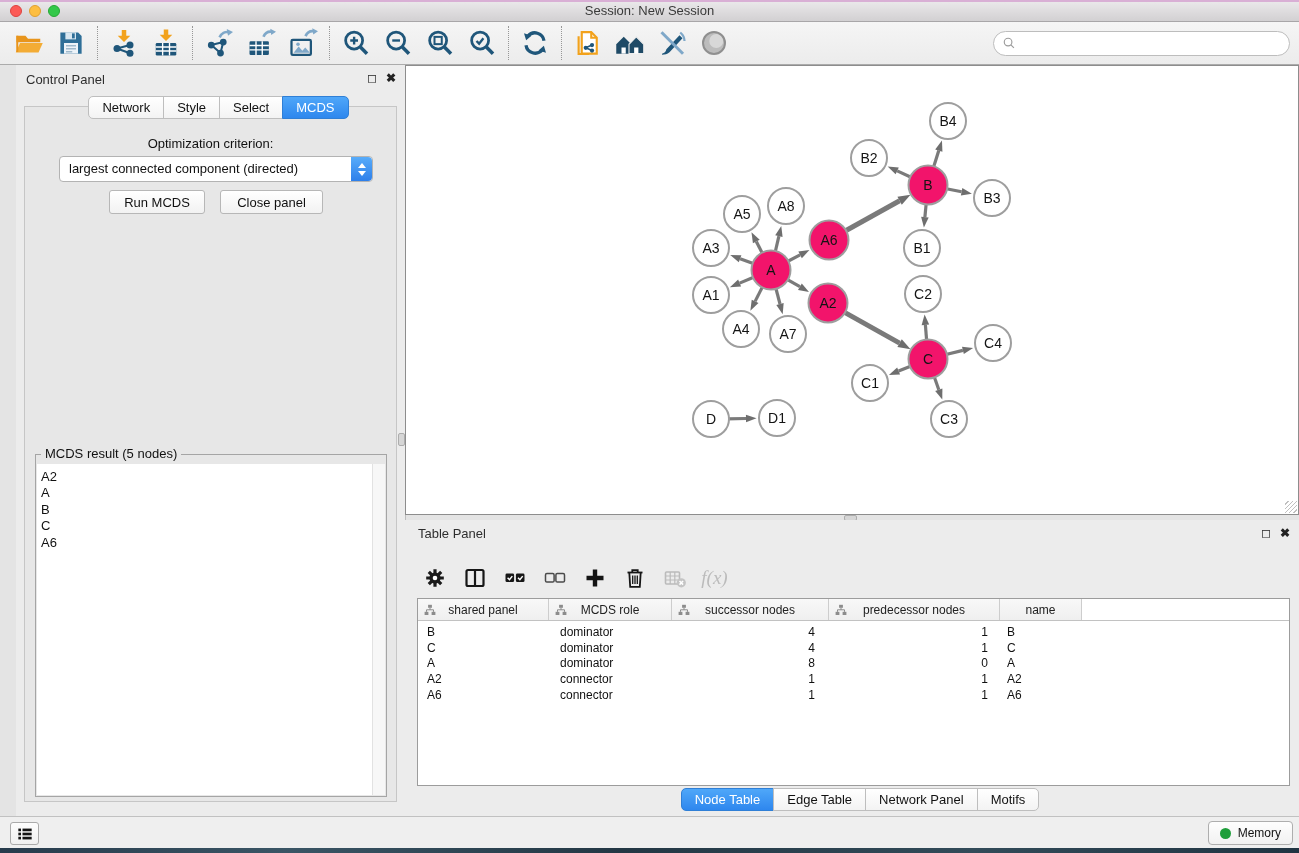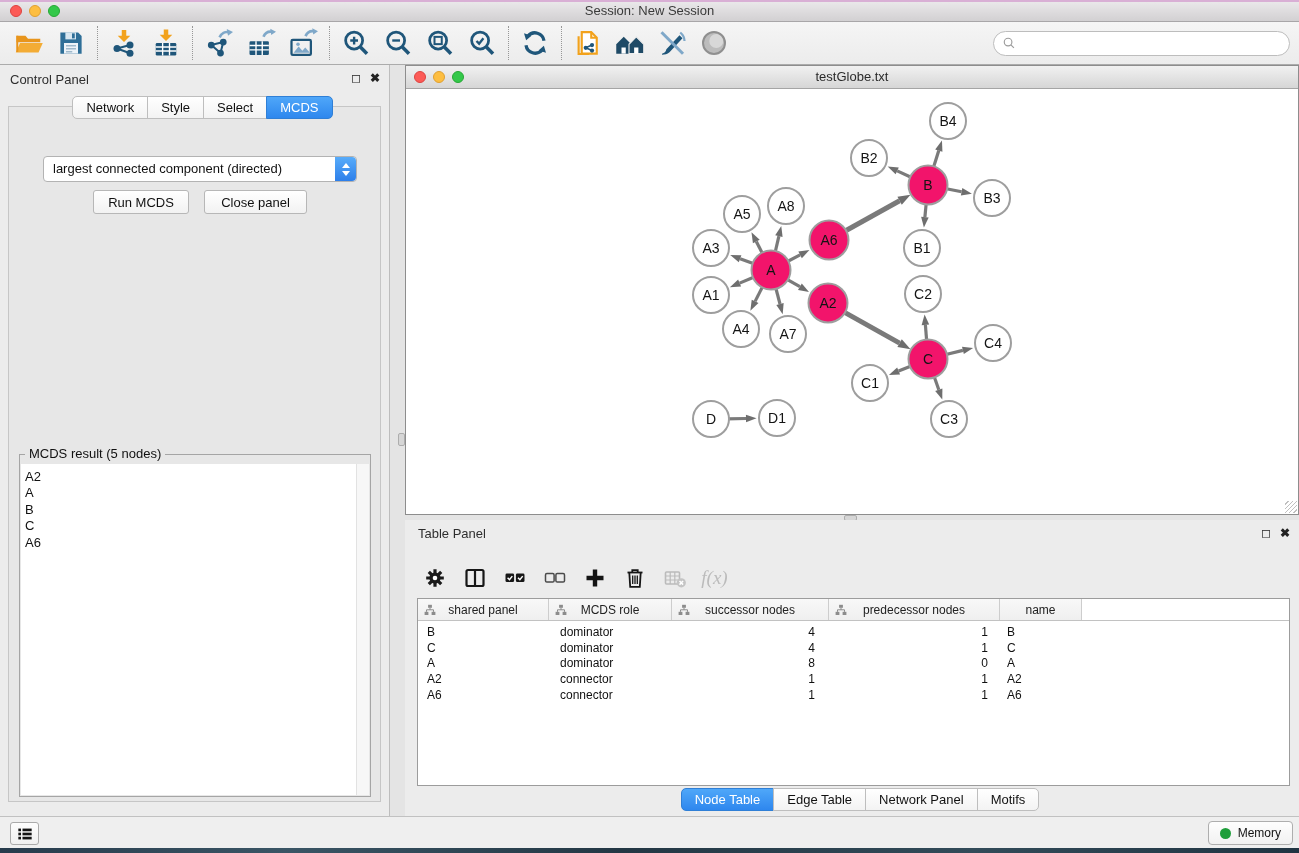--- a/index.html
+++ b/index.html
@@ -19,21 +19,21 @@
 
   
   .toolbar{position:absolute;left:0;top:22px;width:1299px;height:43px;background:linear-gradient(#F5F5F5,#ECECEC);border-bottom:1px solid #ABABAB;display:flex;align-items:center;padding:0 8px}
   .tb-groups{display:flex;align-items:center}
   .tb-btn{width:42px;height:38px;display:flex;align-items:center;justify-content:center}
   .tb-sep{width:0;height:34px;border-left:1px dotted #979797;margin:0 5px}
   .search-box{position:absolute;right:9px;top:9px;width:297px;height:25px;background:#FFF;border:1px solid #BDBDBD;border-radius:13px;display:flex;align-items:center;padding:0 6px 0 7px}
   .search-box input{border:none;outline:none;flex:1;font-size:13px;background:transparent;min-width:0}
 
   
-  .control-panel{position:absolute;left:0;top:65px;width:390px;height:751px;background:#ECECEC;border-right:1px solid #BDBDBD}
+  .control-panel{position:absolute;left:16px;top:65px;width:390px;height:751px;background:#ECECEC;border-right:1px solid #BDBDBD}
   .cp-title{position:absolute;left:10px;top:7px;font-size:13px;color:#2E2E2E}
   .panel-ctrls{position:absolute;right:9px;top:6px;display:flex;gap:9px;align-items:center}
   .panel-ctrls .pc{font-size:12px;color:#222;line-height:14px}
   .panel-ctrls .pc.close{font-weight:bold}
   .cp-tabs{position:absolute;left:0;top:31px;width:100%;display:flex;justify-content:center;z-index:2}
   .tab{padding:3px 13px;font-size:13px;background:linear-gradient(#FFFFFF,#F3F3F3);border:1px solid #BEBEBE;margin-left:-1px;color:#111}
   .tab:first-child{border-radius:5px 0 0 5px;margin-left:16px}
   .tab:last-child{border-radius:0 5px 5px 0}
   .tab.selected{background:linear-gradient(#4FA7F9,#2E87EE);border-color:#2F7FD6;color:#FFF}
   .cp-content{position:absolute;left:8px;top:41px;right:8px;bottom:14px;background:#E7E7E7;border:1px solid #C6C6C6}
@@ -360,20 +360,21 @@
     <span class="pc">◻</span>
     <span class="pc close">✖</span>
   </div>
   <div class="cp-tabs" id="cp-tabs">
       <div class="tab">Network</div>
       <div class="tab">Style</div>
       <div class="tab">Select</div>
       <div class="tab selected">MCDS</div>
     </div>
   <div class="cp-content">
+    <div class="opt-label">Optimization criterion:</div>
     <div class="dropdown">
       <span>largest connected component (directed)</span>
       <span class="dd-stepper">
           <span class="tri-up"></span>
           <span class="tri-dn"></span>
         </span>
     </div>
     <button class="btn run">Run MCDS</button>
     <button class="btn closep">Close panel</button>
     <div class="result-group">
@@ -384,28 +385,20 @@
           <div class="result-item">B</div>
           <div class="result-item">C</div>
           <div class="result-item">A6</div>
         </div>
       <div class="result-scroll"></div>
     </div>
   </div>
 </div>
 
 <div class="network-window">
-  <div class="nw-titlebar">
-    <div class="nw-lights">
-      <span class="light red"></span>
-      <span class="light yellow"></span>
-      <span class="light green"></span>
-    </div>
-    <div class="nw-title">testGlobe.txt</div>
-  </div>
   <div class="nw-canvas">
     <svg id="net-svg" width="892" height="425" viewBox="0 0 892 425">
       <defs>
         <marker id="arw" markerUnits="userSpaceOnUse" markerWidth="14" markerHeight="12" refX="1" refY="5" orient="auto">
           <path d="M1 1.2L11.5 5L1 8.8z" fill="#6E6E6E"></path>
         </marker>
         <marker id="arwB" markerUnits="userSpaceOnUse" markerWidth="16" markerHeight="13" refX="1" refY="5.5" orient="auto">
           <path d="M1 1L13.5 5.5L1 10z" fill="#6E6E6E"></path>
         </marker>
       </defs>

